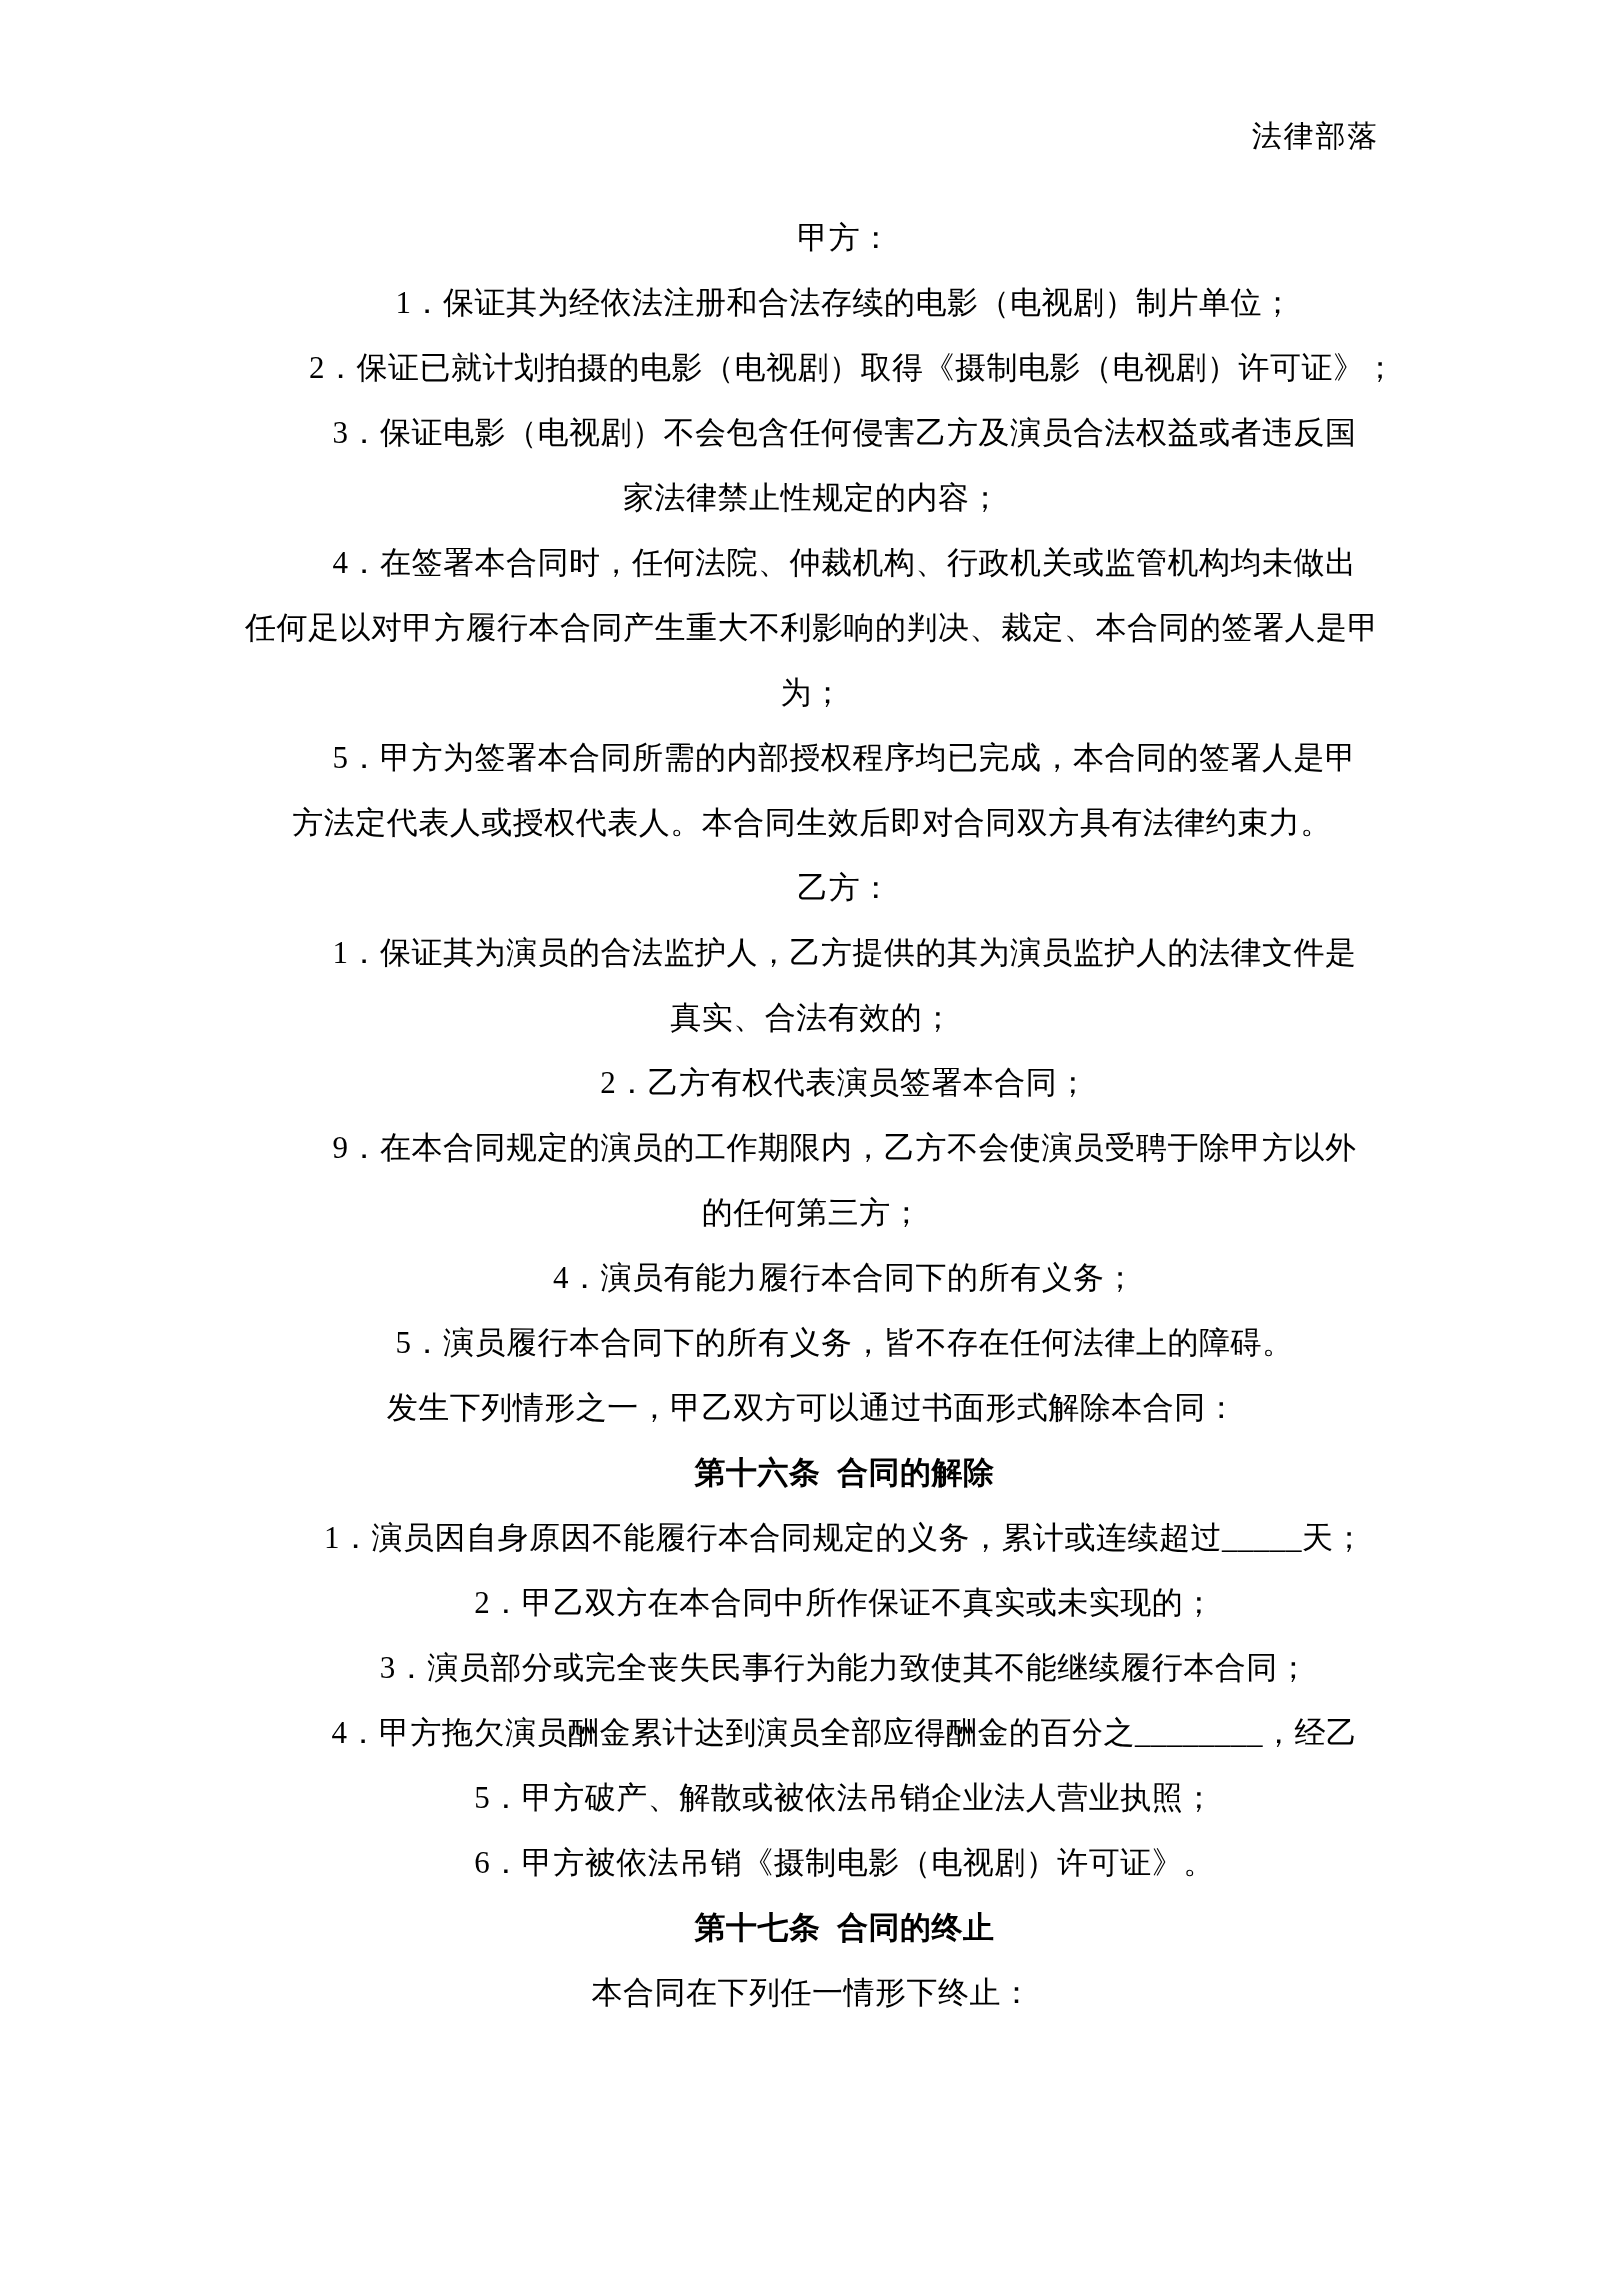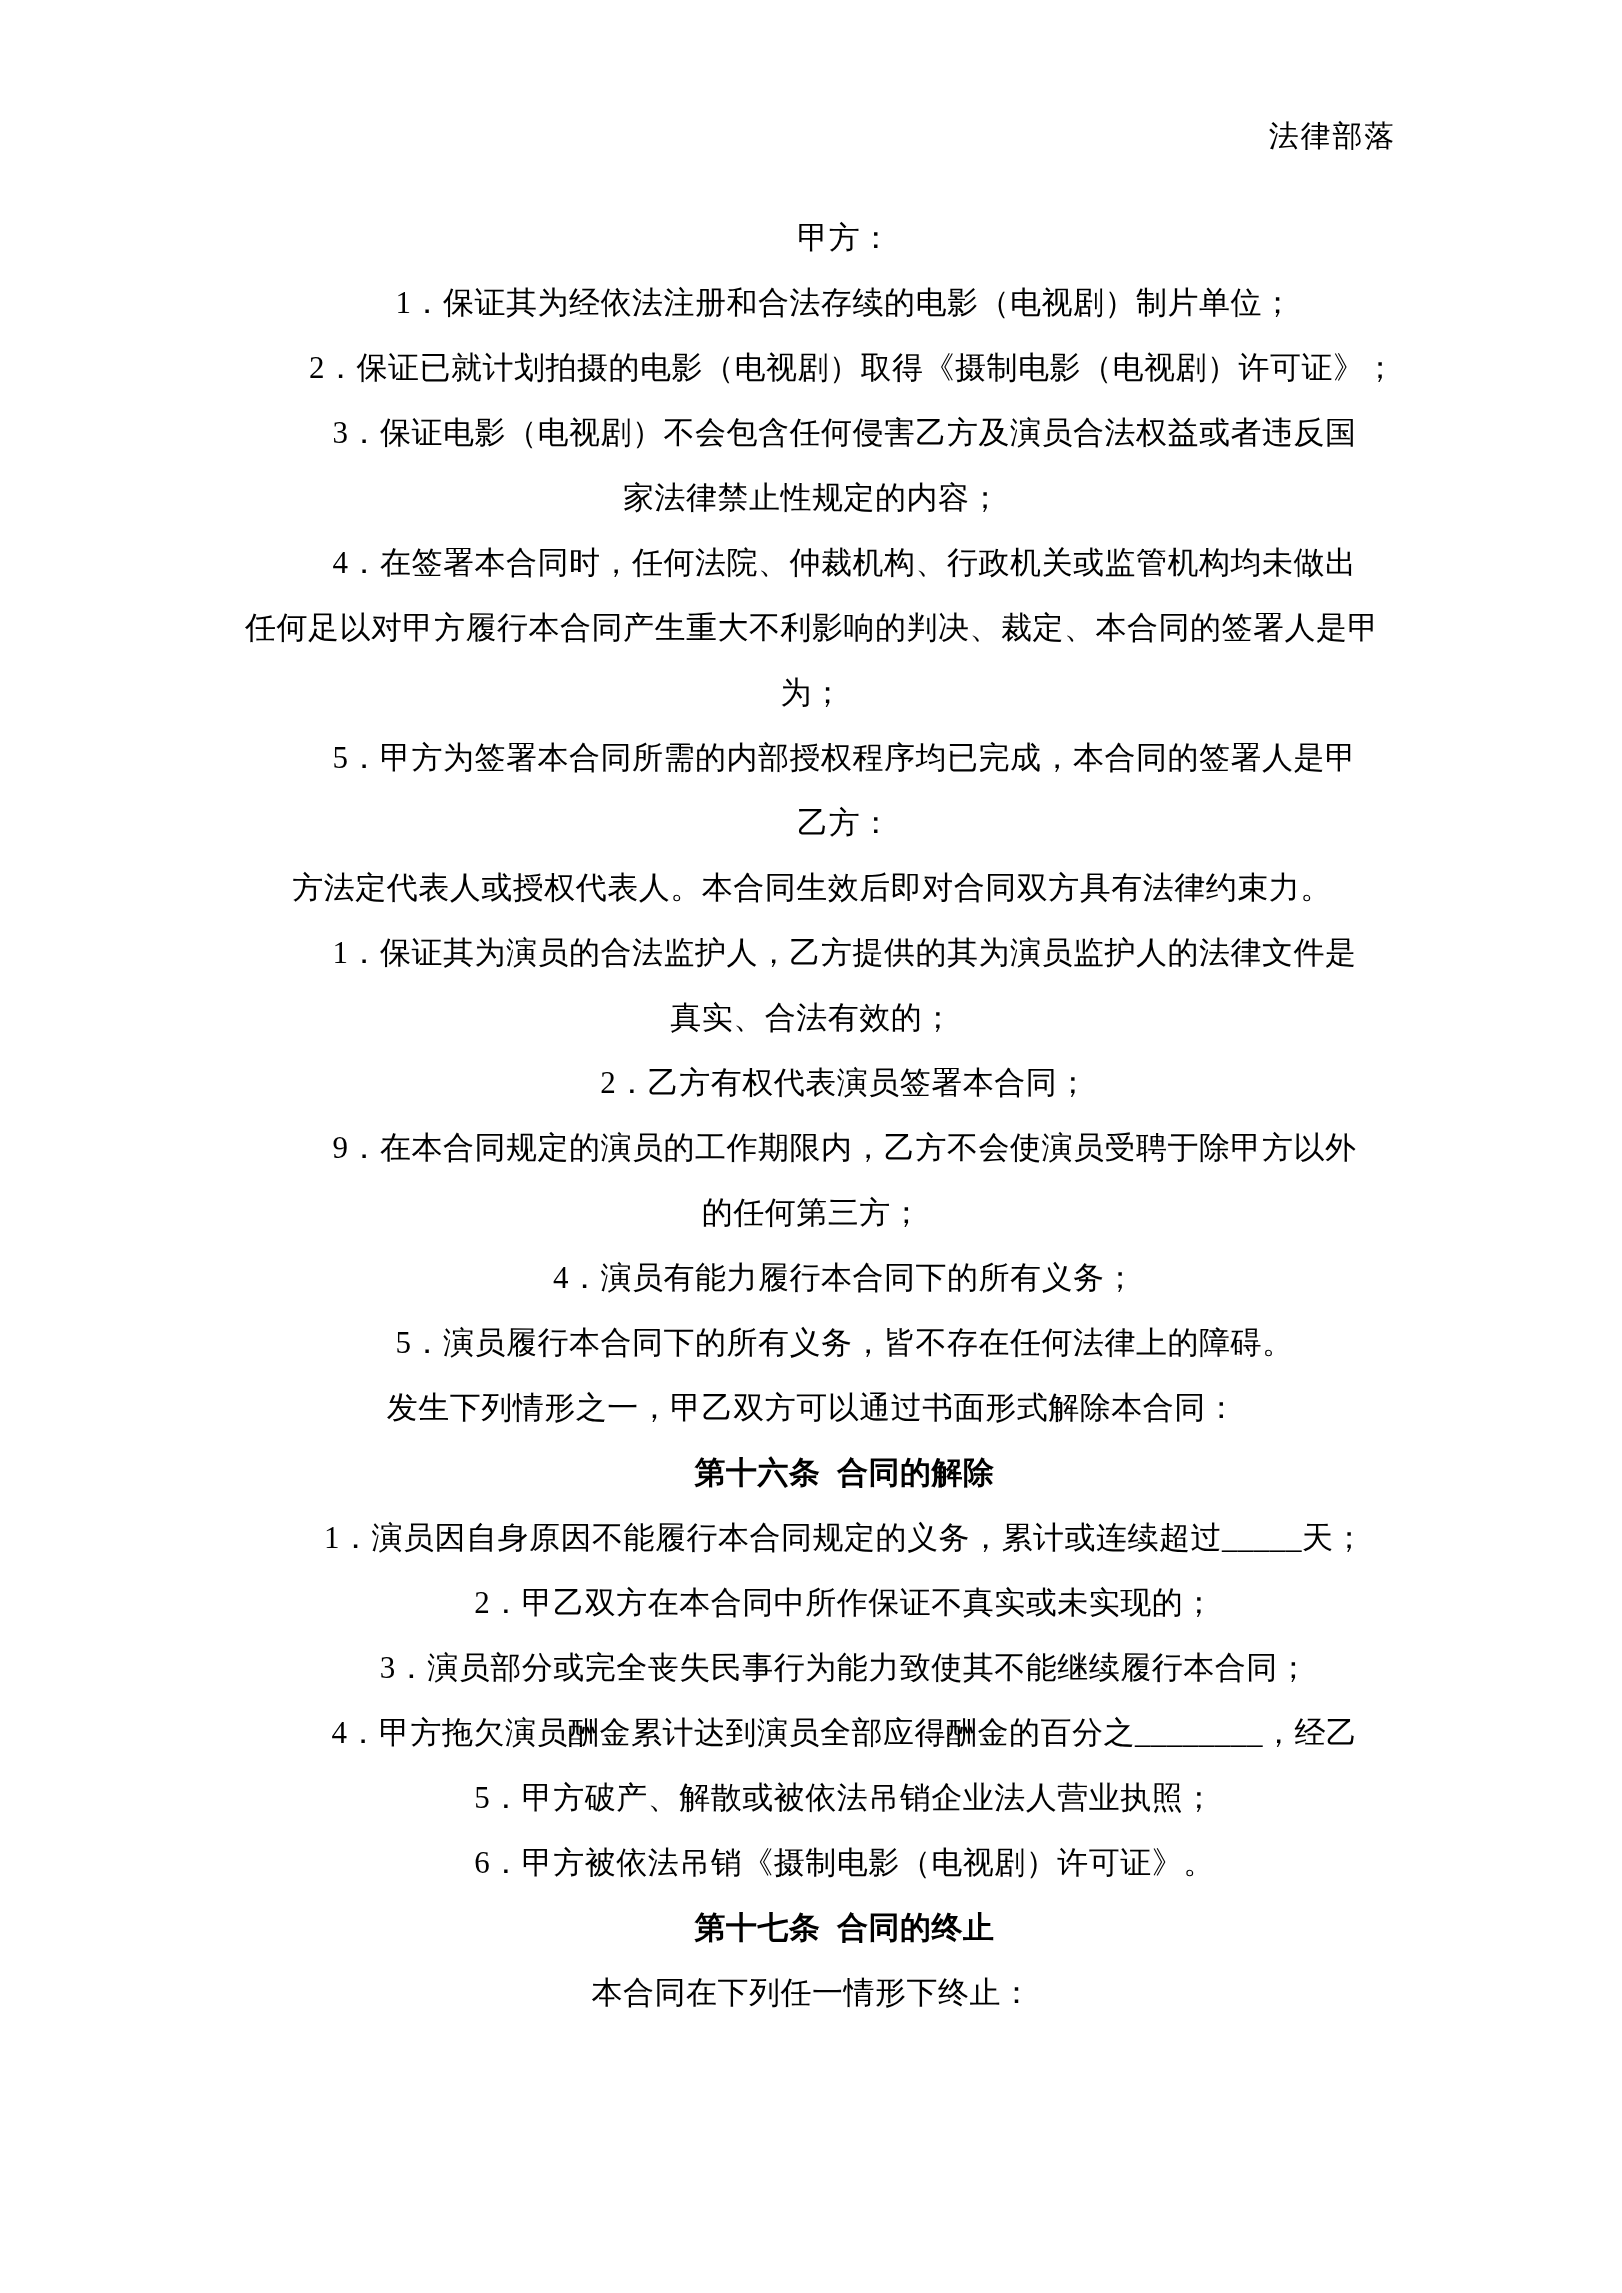--- a/index.html
+++ b/index.html
@@ -12,21 +12,21 @@
     width: 1623px;
     height: 2294px;
     background: #ffffff;
     overflow: hidden;
     color: #000000;
     font-family: "Liberation Serif", "DejaVu Serif", serif;
   }
   .brand {
     position: absolute;
     top: 116px;
-    right: 227px;
+    right: 244px;
     font-size: 30px;
     letter-spacing: 1.8px;
     font-family: Liberation Serif, serif;
     color: #000000;
   }
   .content {
     position: absolute;
     left: 244px;
     top: 205px;
     width: 1136px;
@@ -53,22 +53,22 @@
   <div class="content">
       <div class="line indent">甲方：</div>
       <div class="line indent">1．保证其为经依法注册和合法存续的电影（电视剧）制片单位；</div>
       <div class="line indent">2．保证已就计划拍摄的电影（电视剧）取得《摄制电影（电视剧）许可证》；</div>
       <div class="line indent">3．保证电影（电视剧）不会包含任何侵害乙方及演员合法权益或者违反国</div>
       <div class="line">家法律禁止性规定的内容；</div>
       <div class="line indent">4．在签署本合同时，任何法院、仲裁机构、行政机关或监管机构均未做出</div>
       <div class="line">任何足以对甲方履行本合同产生重大不利影响的判决、裁定、本合同的签署人是甲</div>
       <div class="line">为；</div>
       <div class="line indent">5．甲方为签署本合同所需的内部授权程序均已完成，本合同的签署人是甲</div>
+      <div class="line">方法定代表人或授权代表人。本合同生效后即对合同双方具有法律约束力。</div>
       <div class="line indent">乙方：</div>
-      <div class="line">方法定代表人或授权代表人。本合同生效后即对合同双方具有法律约束力。</div>
       <div class="line indent">1．保证其为演员的合法监护人，乙方提供的其为演员监护人的法律文件是</div>
       <div class="line">真实、合法有效的；</div>
       <div class="line indent">2．乙方有权代表演员签署本合同；</div>
       <div class="line indent">9．在本合同规定的演员的工作期限内，乙方不会使演员受聘于除甲方以外</div>
       <div class="line">的任何第三方；</div>
       <div class="line indent">4．演员有能力履行本合同下的所有义务；</div>
       <div class="line indent">5．演员履行本合同下的所有义务，皆不存在任何法律上的障碍。</div>
       <div class="line">发生下列情形之一，甲乙双方可以通过书面形式解除本合同：</div>
       <div class="line indent heading">第十六条  合同的解除</div>
       <div class="line indent">1．演员因自身原因不能履行本合同规定的义务，累计或连续超过_____天；</div>

